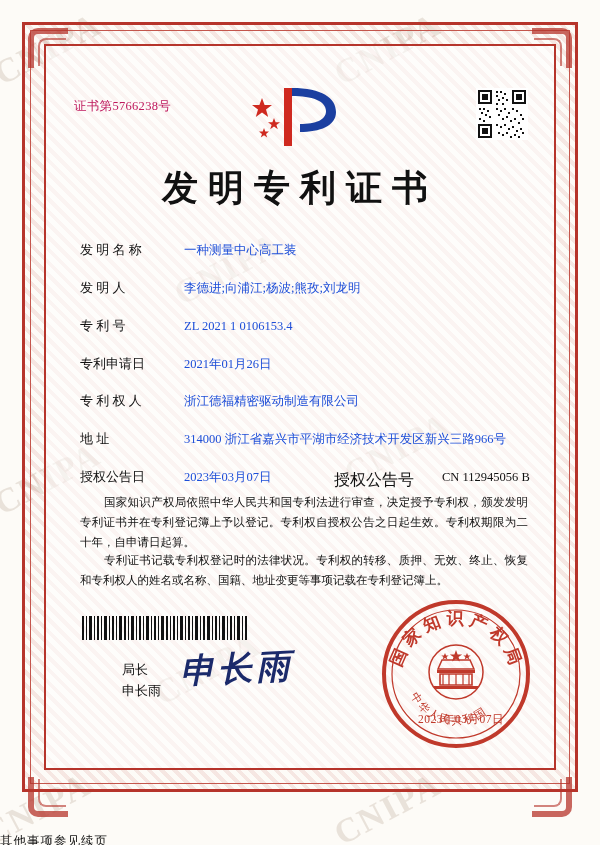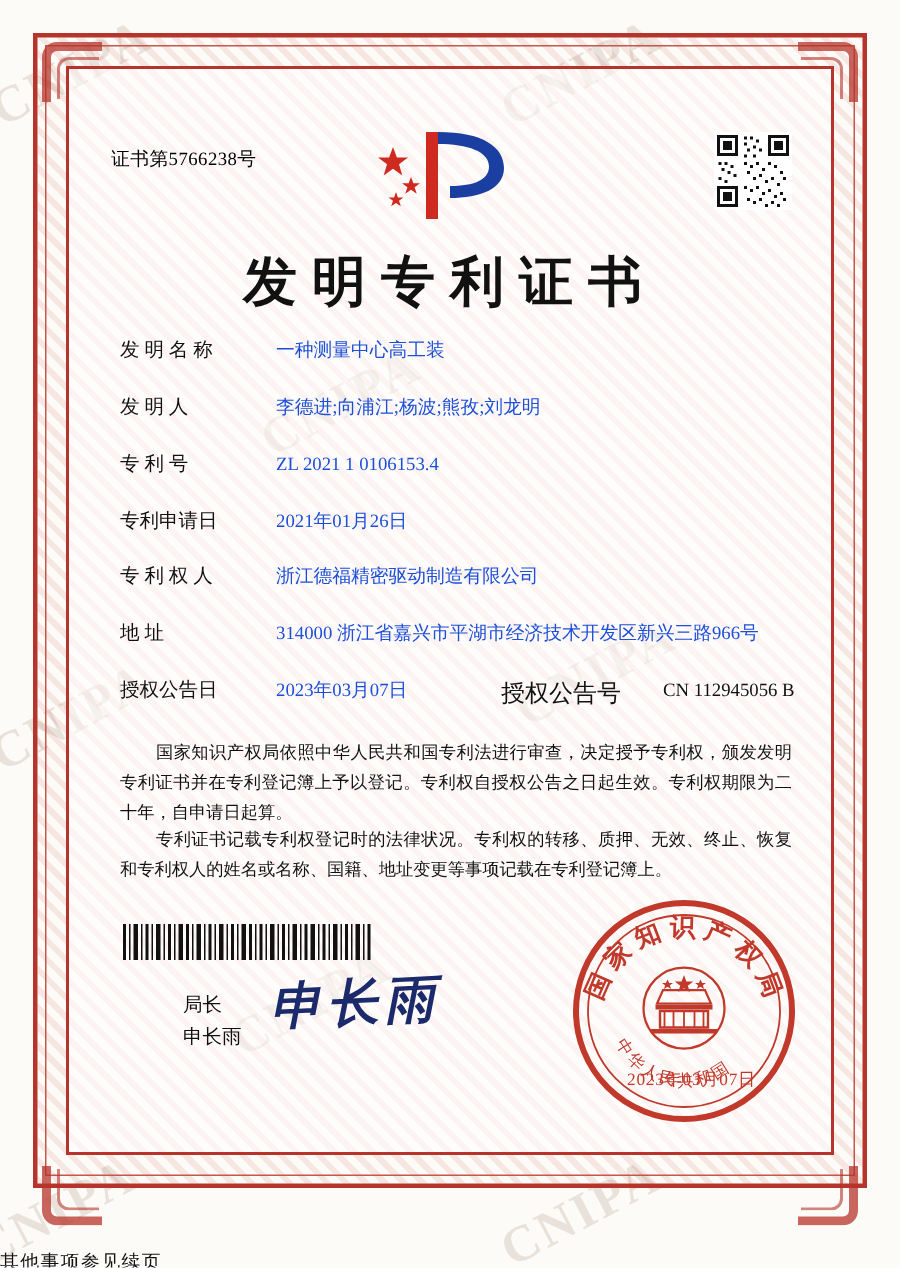--- a/index.html
+++ b/index.html
@@ -109,21 +109,21 @@
     top: 60px;
     width: 480px;
     height: 694px;
   }
 
   .cert-no {
     position: absolute;
     left: 14px;
     top: 38px;
     font-size: 12.5px;
-    color: #000000;
+    color: #be185d;
     letter-spacing: .3px;
   }
 
   
   .logo {
     position: absolute;
     left: 50%;
     top: 20px;
     transform: translateX(-50%);
     width: 120px;
@@ -147,21 +147,21 @@
     font-size: 36px;
     font-weight: bold;
     letter-spacing: 10px;
     color: #111;
     font-family: "DejaVu Serif", "Liberation Serif", serif;
   }
 
   .fields {
     position: absolute;
     left: 20px;
-    top: 164px;
+    top: 181px;
     width: 450px;
     font-size: 13px;
     color: #111;
   }
   .frow {
     display: flex;
     align-items: flex-start;
     margin-bottom: 19px;
     line-height: 1.45;
   }

